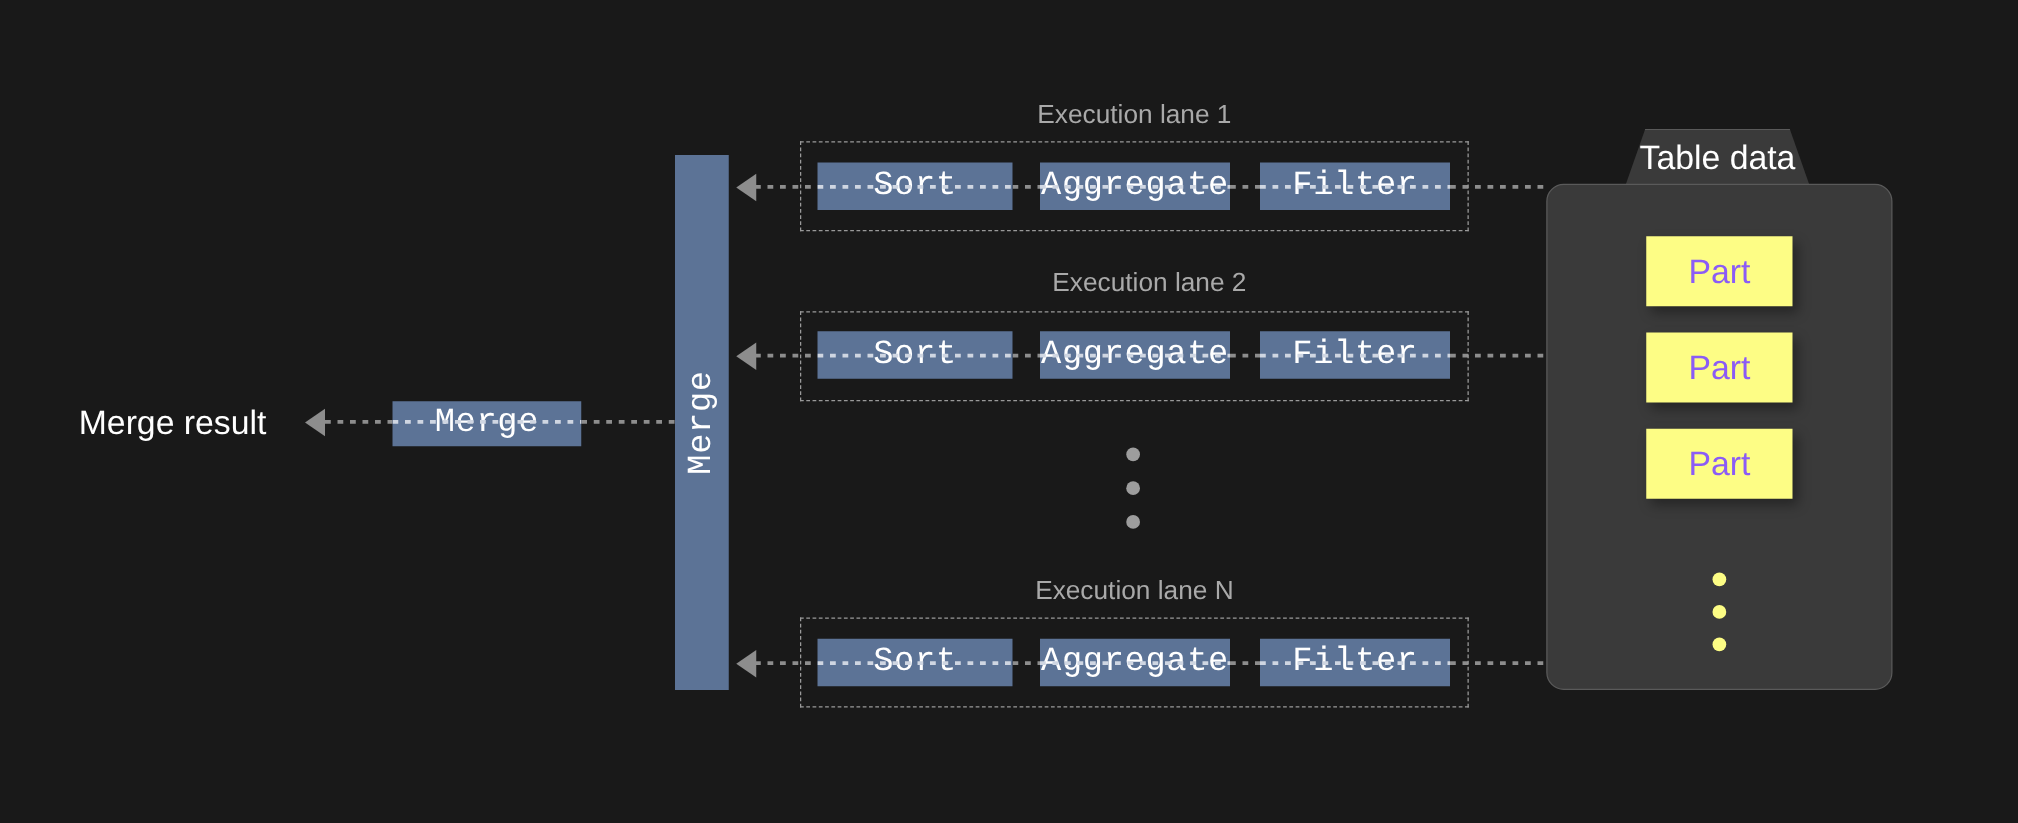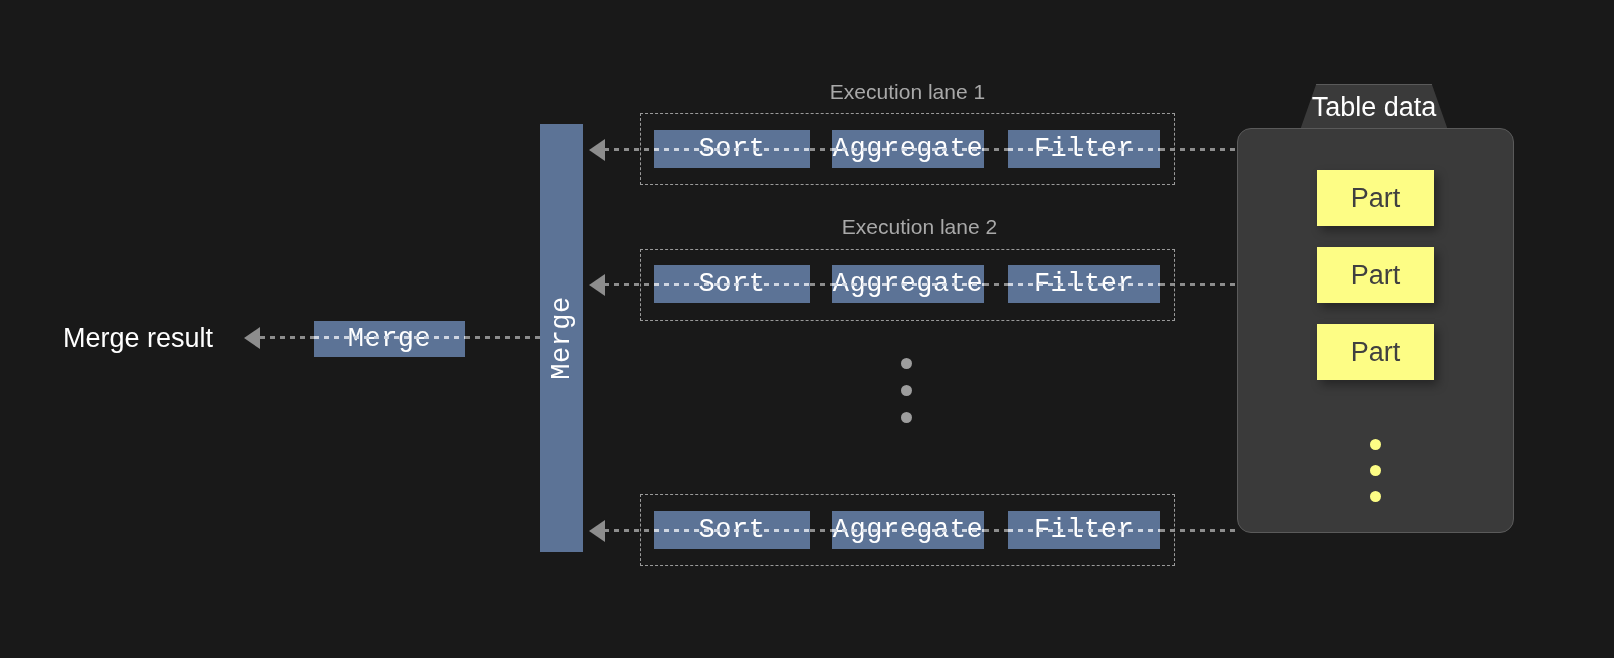--- a/index.html
+++ b/index.html
@@ -103,21 +103,21 @@
     height: 11px;
     border-radius: 50%;
   }
   .vdots.gray .dot { background: #9d9d9d; }
   .vdots.yellow .dot { background: #fdfd85; }
 
   
   #table-data {
     position: absolute;
     left: 1237px;
-    top: 84px;
+    top: 103px;
     width: 277px;
     height: 352px;
   }
   #table-data-tab {
     position: absolute;
     left: 61px;
     top: 0px;
     width: 152px;
     height: 52px;
     background: #3a3a3a;
@@ -150,21 +150,21 @@
     font-family: "Liberation Sans", sans-serif;
     line-height: 1;
     z-index: 3;
     white-space: nowrap;
   }
   .part-box {
     position: absolute;
     width: 117px;
     height: 56px;
     background: #fdfd85;
-    color: #404040;
+    color: #8b5cf6;
     font-family: "Liberation Sans", sans-serif;
     font-size: 27px;
     display: flex;
     align-items: center;
     justify-content: center;
     z-index: 3;
     box-shadow: 4px 5px 9px rgba(0,0,0,0.35);
   }
 </style>
 </head>
@@ -219,20 +219,21 @@
   <div class="op-box" style="left:654px; top:265px; width:156px; height:38px;">Sort</div>
   <div class="op-box" style="left:832px; top:265px; width:152px; height:38px;">Aggregate</div>
   <div class="op-box" style="left:1008px; top:265px; width:152px; height:38px;">Filter</div>
 
   <div class="vdots gray" style="left:901px; top:358px; width:12px; height:70px;">
     <span class="dot" style="top:0px;  left:0px;"></span>
     <span class="dot" style="top:27px; left:0px;"></span>
     <span class="dot" style="top:54px; left:0px;"></span>
   </div>
 
+  <div class="label-gray" style="left:640px; top:462px; width:535px;">Execution lane N</div>
 
   <div class="lane-box" style="left:640px; top:494px; width:535px; height:72px;"></div>
 
   <div class="arrow-left" style="left:589px; top:520px;"></div>
   <div class="conn" style="left:604px; top:529px; width:50px;"></div>
   <div class="conn light" style="left:654px; top:529px; width:156px; z-index:4;"></div>
   <div class="conn" style="left:810px; top:529px; width:22px;"></div>
   <div class="conn light" style="left:832px; top:529px; width:152px; z-index:4;"></div>
   <div class="conn" style="left:984px; top:529px; width:24px;"></div>
   <div class="conn light" style="left:1008px; top:529px; width:152px; z-index:4;"></div>

